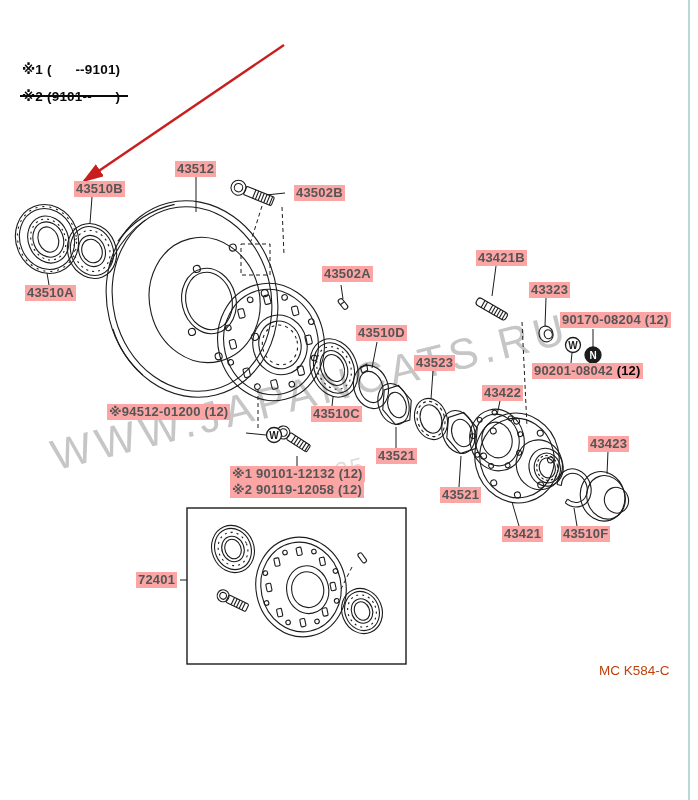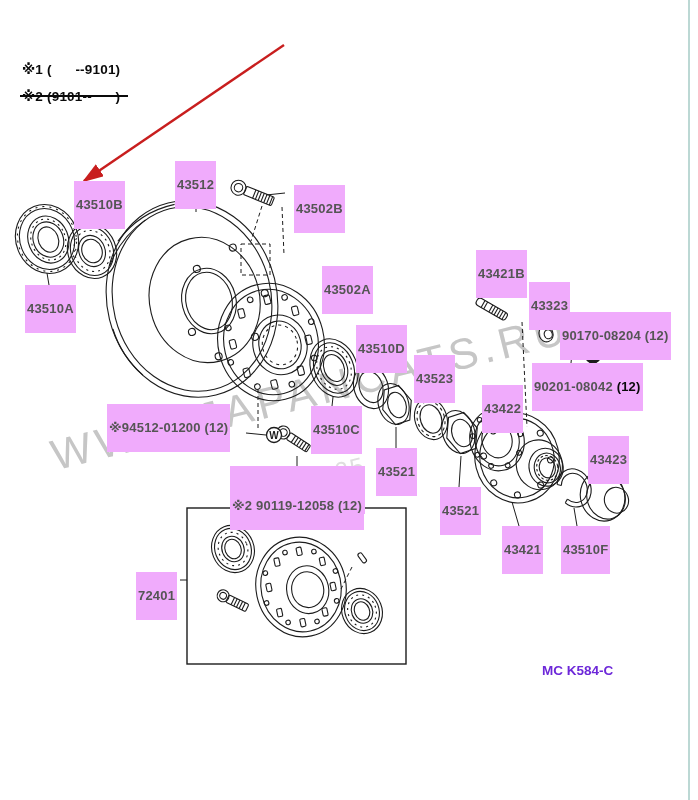--- a/index.html
+++ b/index.html
@@ -12,31 +12,31 @@
     position:absolute;left:52px;top:432px;z-index:1;
     font-size:43px;letter-spacing:5px;font-weight:400;color:#c6c6c6;
     transform:rotate(-14deg);transform-origin:0 50%;white-space:pre;
   }
   .wm2{
     position:absolute;left:296px;top:468px;z-index:1;
     font-size:24px;letter-spacing:2px;color:#dedede;
     transform:rotate(-14deg);transform-origin:0 50%;white-space:pre;
   }
   .plabel{
-    position:absolute;z-index:3;background:#f0abfc;color:#555;
-    font-size:13px;font-weight:bold;line-height:14px;padding:17px 2px;
+    position:absolute;z-index:3;background:#fca5a5;color:#555;
+    font-size:13px;font-weight:bold;line-height:14px;padding:1px 2px;
     white-space:pre;letter-spacing:0.2px;
   }
   .plabel .sfx{color:#0a0a0a;text-align:center;}
   .hnote{
     position:absolute;z-index:3;color:#0a0a0a;font-size:13.5px;font-weight:bold;
     line-height:15px;white-space:pre;letter-spacing:0.2px;
   }
   .hrule{position:absolute;z-index:3;left:20px;top:95px;width:108px;height:0;border-top:2.5px solid #0a0a0a;}
-  .footcode{position:absolute;z-index:3;left:542px;top:663px;color:#6d28d9;font-size:13.5px;font-weight:bold;white-space:pre;}
+  .footcode{position:absolute;z-index:3;left:599px;top:663px;color:#c2410c;font-size:13.5px;font-weight:normal;white-space:pre;}
   .edge{position:absolute;z-index:4;left:688px;top:0;width:2px;height:800px;background:#bcd8d4;}
 </style>
 </head>
 <body>
 
 <div class="stage">
 
   <div class="wm">WWW.JAPANCATS.RU</div>
   <div class="wm2">21-25</div>
 

